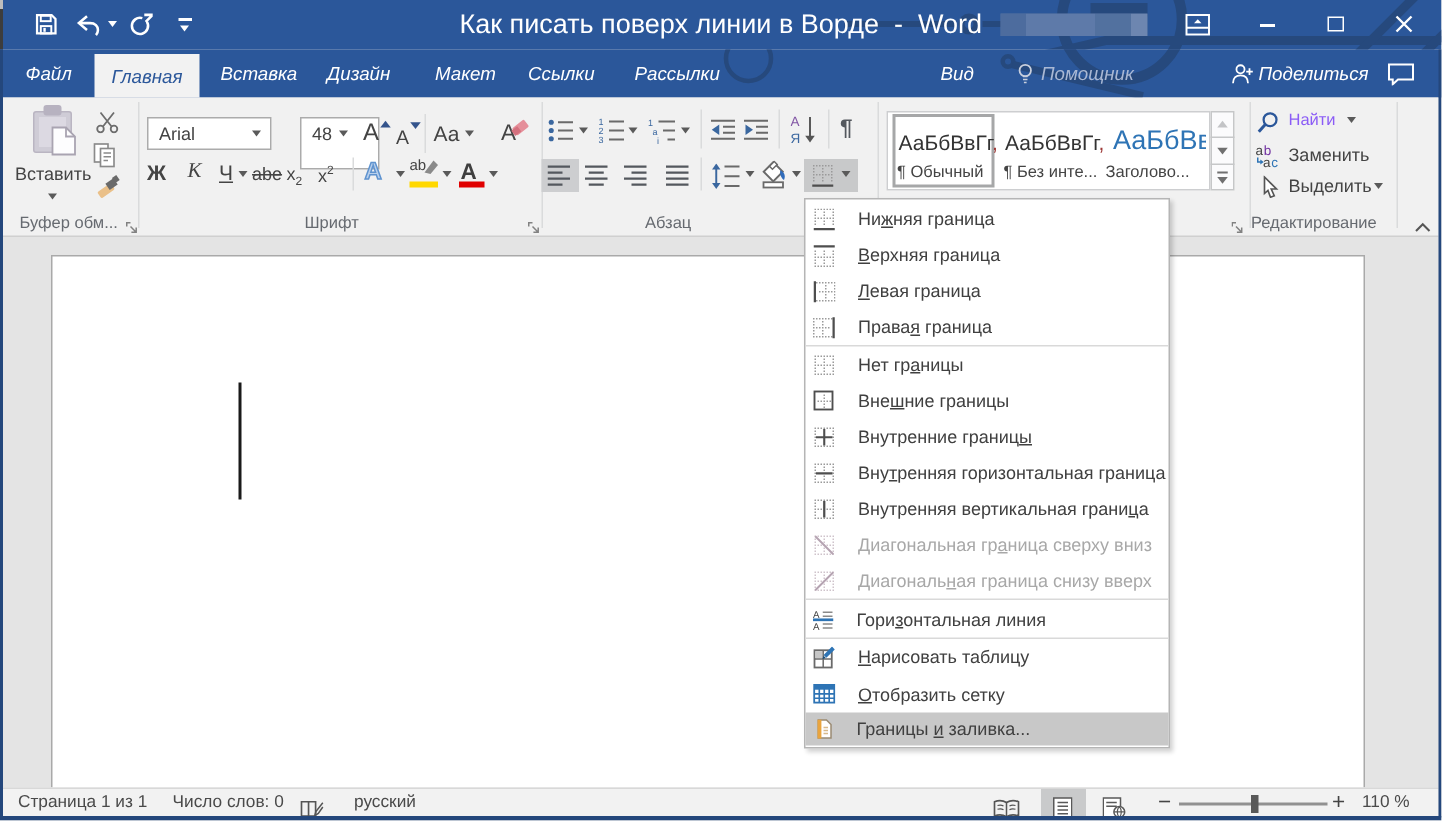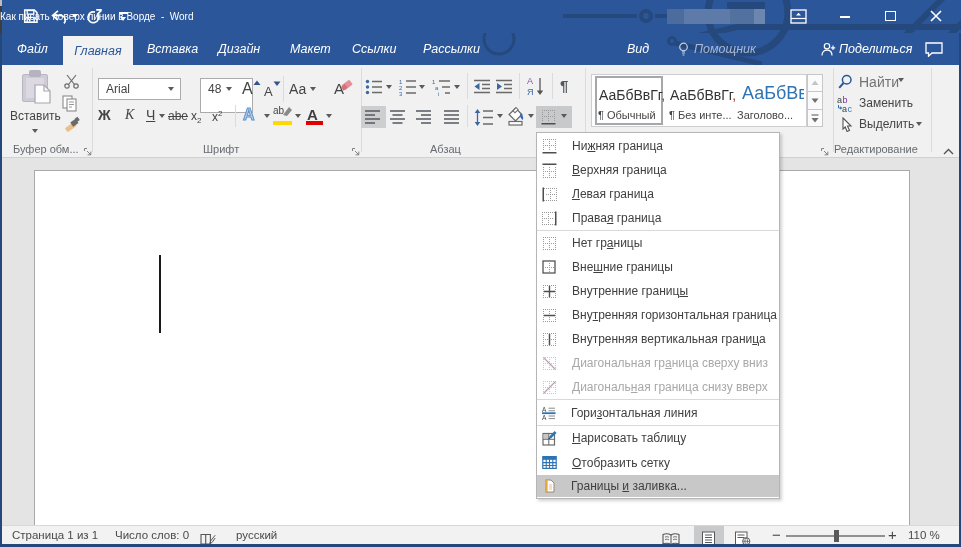--- a/index.html
+++ b/index.html
@@ -70,21 +70,21 @@
   <div class="abs" style="left:72px;top:14px;width:0;height:0;border-left:3.5px solid transparent;border-right:3.5px solid transparent;border-top:4px solid #fff"></div>
 
   <svg class="abs" style="left:86px;top:8px" width="17" height="17" viewBox="0 0 17 17">
     <path d="M8.9 4.1 A5.4 5.4 0 1 0 11.9 6.4" fill="none" stroke="#fff" stroke-width="1.7"></path>
     <path d="M10.2 1.9 H15.8 M15.3 2.4 L11.1 6.6" stroke="#fff" stroke-width="1.7" fill="none"></path>
   </svg>
 
   <div class="abs" style="left:119px;top:12px;width:9px;height:1.8px;background:#fff"></div>
   <div class="abs" style="left:120px;top:17px;width:0;height:0;border-left:3.5px solid transparent;border-right:3.5px solid transparent;border-top:4px solid #fff"></div>
 
-  <div class="abs" style="left:0;top:0;width:961px;height:33px;line-height:33px;text-align:left;color:#fff;font-size:10px">Как писать поверх линии в Ворде&nbsp; -&nbsp; Word</div>
+  <div class="abs" style="left:0;top:0;width:961px;height:33px;line-height:33px;text-align:center;color:#fff;font-size:18px">Как писать поверх линии в Ворде&nbsp; -&nbsp; Word</div>
 
   <div class="abs" style="left:667px;top:9px;width:98px;height:15px;background:#56739f;overflow:hidden">
     <div class="abs" style="left:0;top:0;width:17px;height:15px;background:#4d6c9e"></div>
     <div class="abs" style="left:17px;top:0;width:46px;height:15px;background:#5e7aa9"></div>
     <div class="abs" style="left:63px;top:0;width:24px;height:15px;background:#52719f"></div>
     <div class="abs" style="left:87px;top:0;width:11px;height:15px;background:#6d86b0"></div>
   </div>
 
   <svg class="abs" style="left:790px;top:9px" width="17" height="15" viewBox="0 0 17 15">
     <rect x="1" y="1" width="15" height="13" fill="none" stroke="#fff" stroke-width="1.3"></rect>
@@ -373,21 +373,21 @@
   <svg class="icn" style="left:819px;top:83px" width="8" height="8" viewBox="0 0 8 8">
       <path d="M0.5 3 V0.5 H3" fill="none" stroke="#828282"></path>
       <path d="M3 3 L6.8 6.8 M6.8 3.6 V6.8 H3.6" fill="none" stroke="#828282"></path>
     </svg>
   <div class="gsep" style="left:831px"></div>
 
   <svg class="icn" style="left:836px;top:9px" width="15" height="15" viewBox="0 0 15 15">
       <circle cx="8.7" cy="5.8" r="4.3" fill="none" stroke="#2b579a" stroke-width="1.5"></circle>
       <path d="M5.5 9 L1.2 13.8" stroke="#2b579a" stroke-width="2"></path>
     </svg>
-  <div class="icn" style="left:857px;top:9px;font-size:14px;color:#737373">Найти</div>
+  <div class="icn" style="left:857px;top:9px;font-size:11px;color:#8b5cf6">Найти</div>
   <div class="car" style="left:896px;top:13px"></div>
   <svg class="icn" style="left:835px;top:31px" width="18" height="16">
       <text x="0" y="7" font-size="9" font-family="Liberation Sans" fill="#444">a</text>
       <text x="5.5" y="7" font-size="9" font-family="Liberation Sans" fill="#7030a0">b</text>
       <text x="5" y="15.5" font-size="9" font-family="Liberation Sans" fill="#444">a</text>
       <text x="10.5" y="15.5" font-size="9" font-family="Liberation Sans" fill="#2e74b5">c</text>
       <path d="M1.5 9 V12 H4" fill="none" stroke="#2e74b5" stroke-width="1"></path>
       <path d="M3.2 10.3 L5.5 12 L3.2 13.7 Z" fill="#2e74b5"></path>
     </svg>
   <div class="icn" style="left:857px;top:31px;font-size:12px;color:#444">Заменить</div>

